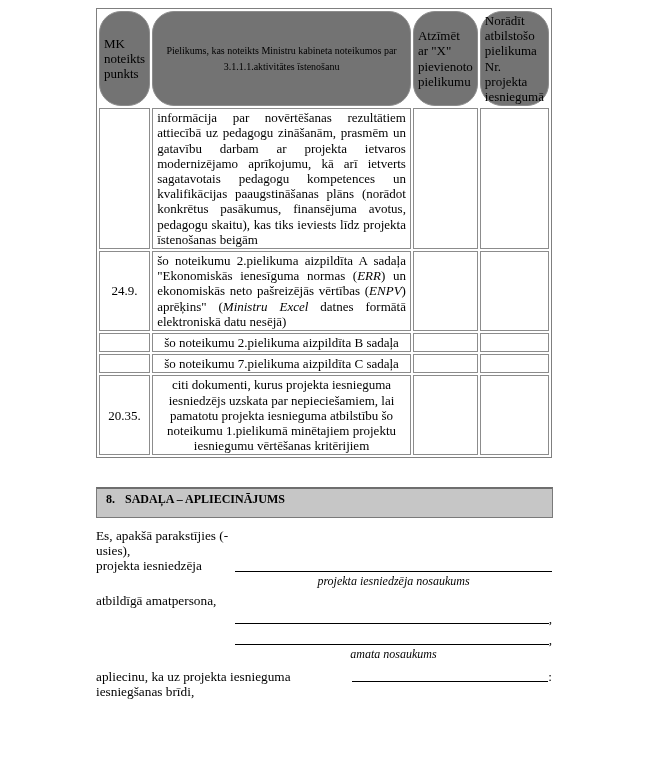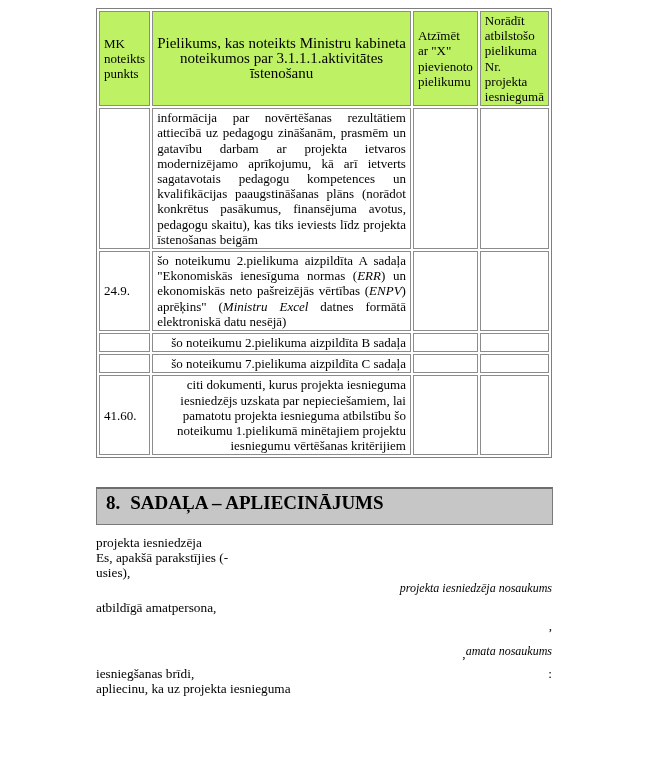--- a/index.html
+++ b/index.html
@@ -22,47 +22,47 @@
     background: #fff;
   }
   table.attachments td, table.attachments th {
     border: 1px solid #8c8c8c;
     padding: 1px 4px;
     font-weight: normal;
     font-size: 13px;
     line-height: 15.2px;
     vertical-align: middle;
   }
-  th.hdr { background: #bef264; font-size: 11px; line-height: 12.8px; text-align: left; }
-  th.hdr.center { text-align: center; font-size: 15px; }
-  td.num { text-align: left; font-size: 13px; }
+  th.hdr { background: #737373; font-size: 11px; line-height: 12.8px; text-align: left; border-radius: 22px; }
+  th.hdr.center { text-align: center; font-size: 10px; }
+  td.num { text-align: center; font-size: 13px; }
   td.desc { text-align: justify; vertical-align: top; }
-  td.desc.left { text-align: right; }
+  td.desc.left { text-align: center; }
   td.mark, td.nr { width: 52px; }
   .it { font-style: italic; }
 
   
   .bar {
     margin-top: 29px;
     width: 457px;
     background: #c6c6c6;
     border: 1px solid #7a7a7a;
     border-top: 2px solid #6e6e6e;
     padding: 3px 0 10px 9px;
     font-weight: bold;
-    font-size: 19px;
+    font-size: 12px;
   }
   .bar .gap { display: inline-block; width: 10px; }
 
   
   .dec { font-size: 13.3px; line-height: 15px; }
   .dec-row { display: flex; align-items: flex-end; }
   .dec-label { width: 139px; flex: none; }
   .dec-label.mb { margin-bottom: 16px; }
-  .dec-field { flex: 1; display: flex; flex-direction: row; justify-content: flex-end; }
+  .dec-field { flex: 1; display: flex; flex-direction: column; justify-content: flex-end; }
   .dec-linewrap { display: flex; align-items: flex-end; }
   .dec-line { flex: 1; border-bottom: 1px solid #000; height: 1px; }
   .dec-suffix { flex: none; line-height: 10px; }
   .dec-caption { text-align: center; font-style: italic; font-size: 12px; padding-top: 2px; }
 
   .row-a { margin-top: 10px; }
   .row-b { margin-top: 4px; }
   .row-c { margin-top: 11px; margin-left: 139px; }
   .row-d { margin-top: 7px; align-items: flex-start; }
   .row-d .dec-label { width: 256px; }
@@ -111,38 +111,38 @@
     </tr>
 
     <tr>
       <td class="num"></td>
       <td class="desc left">šo noteikumu 7.pielikuma aizpildīta C sadaļa</td>
       <td class="mark"></td>
       <td class="nr"></td>
     </tr>
 
     <tr>
-      <td class="num">41.60.</td>
+      <td class="num">20.35.</td>
       <td class="desc left">citi dokumenti, kurus projekta iesnieguma iesniedzējs uzskata par nepieciešamiem, lai pamatotu projekta iesnieguma atbilstību šo noteikumu 1.pielikumā minētajiem projektu iesniegumu vērtēšanas kritērijiem</td>
       <td class="mark"></td>
       <td class="nr"></td>
     </tr>
   </tbody>
     </table>
 
   <div class="bar">
     <span>8.</span><span class="gap"></span><span>SADAĻA – APLIECINĀJUMS</span>
   </div>
 
   <div class="dec">
 
     <div class="dec-row row-a">
       <div class="dec-label mb">
+        <div>Es, apakšā parakstījies (-usies),</div>
         <div>projekta iesniedzēja</div>
-        <div>Es, apakšā parakstījies (-usies),</div>
       </div>
       <div class="dec-field">
         <div class="dec-linewrap">
           <div class="dec-line"></div>
         </div>
         <div class="dec-caption">projekta iesniedzēja nosaukums</div>
       </div>
     </div>
 
     <div class="dec-row row-b">
@@ -160,22 +160,22 @@
         <div class="dec-linewrap">
           <div class="dec-line"></div>
           <span class="dec-suffix">,</span>
         </div>
         <div class="dec-caption">amata nosaukums</div>
       </div>
     </div>
 
     <div class="dec-row row-d">
       <div class="dec-label">
+        <div>apliecinu, ka uz projekta iesnieguma</div>
         <div>iesniegšanas brīdi,</div>
-        <div>apliecinu, ka uz projekta iesnieguma</div>
       </div>
       <div class="dec-field">
         <div class="dec-linewrap">
           <div class="dec-line"></div>
           <span class="dec-suffix">:</span>
         </div>
       </div>
     </div>
 
   </div>

